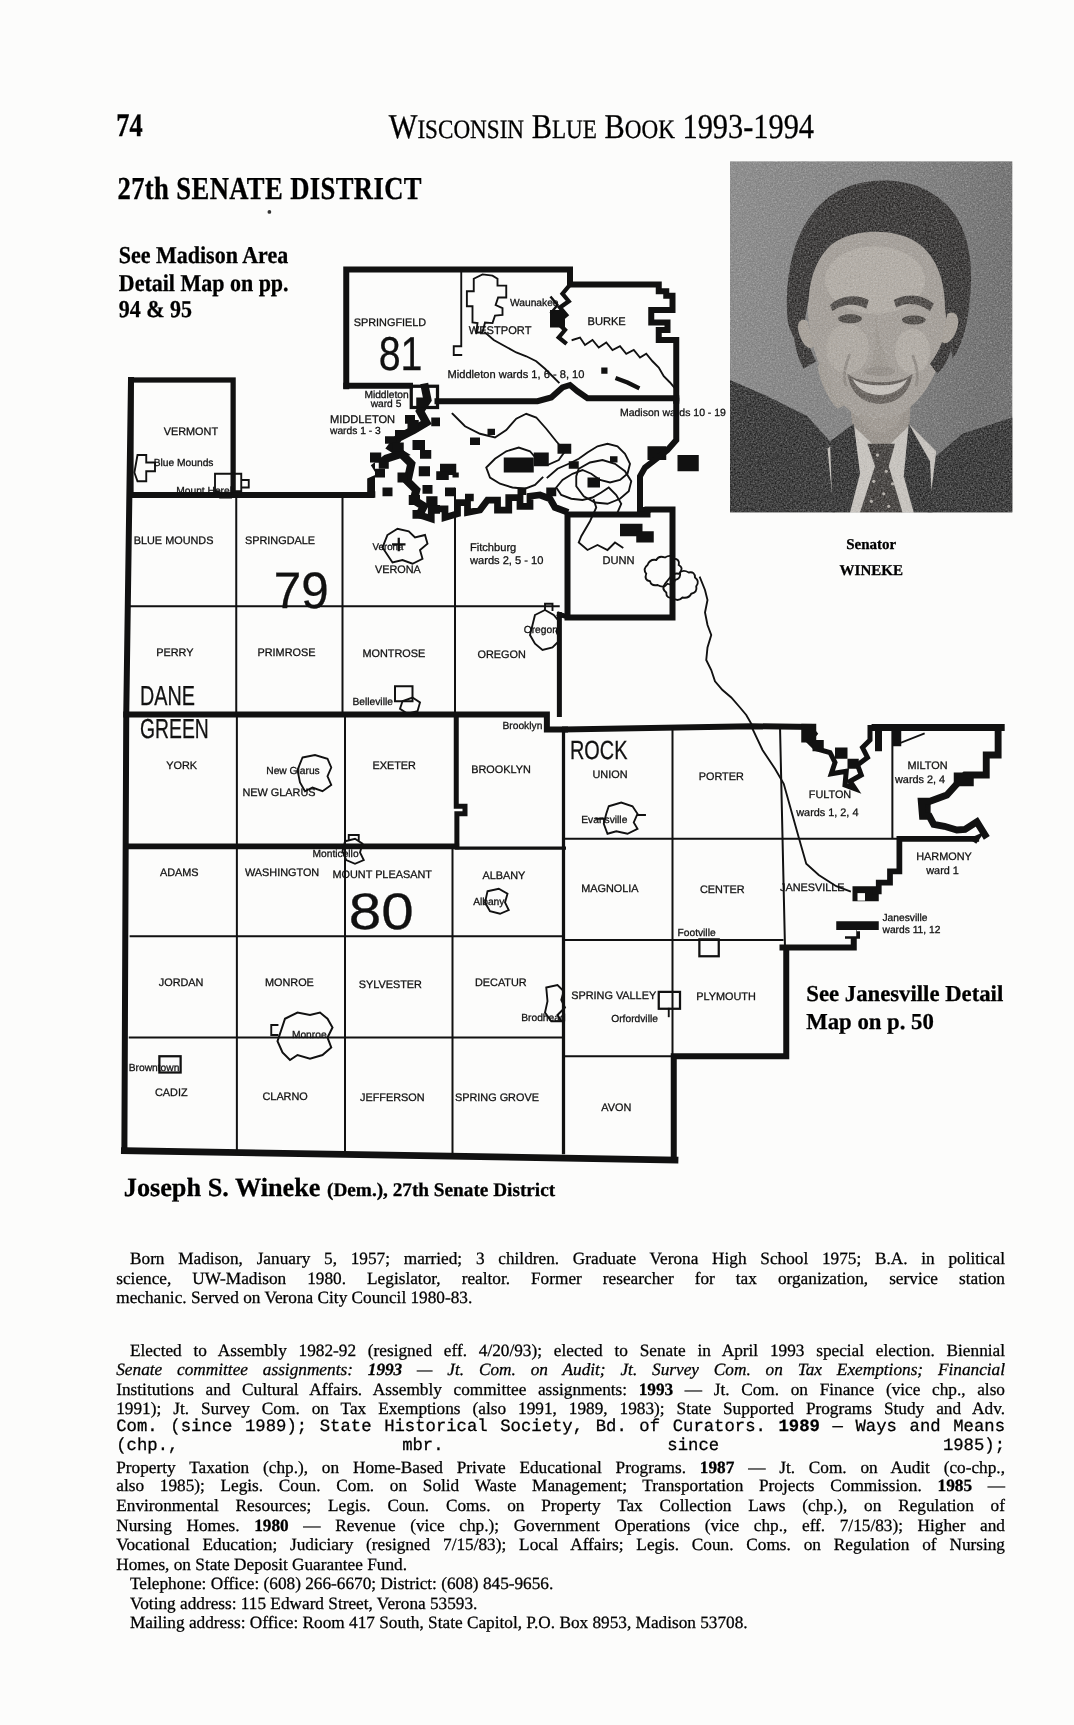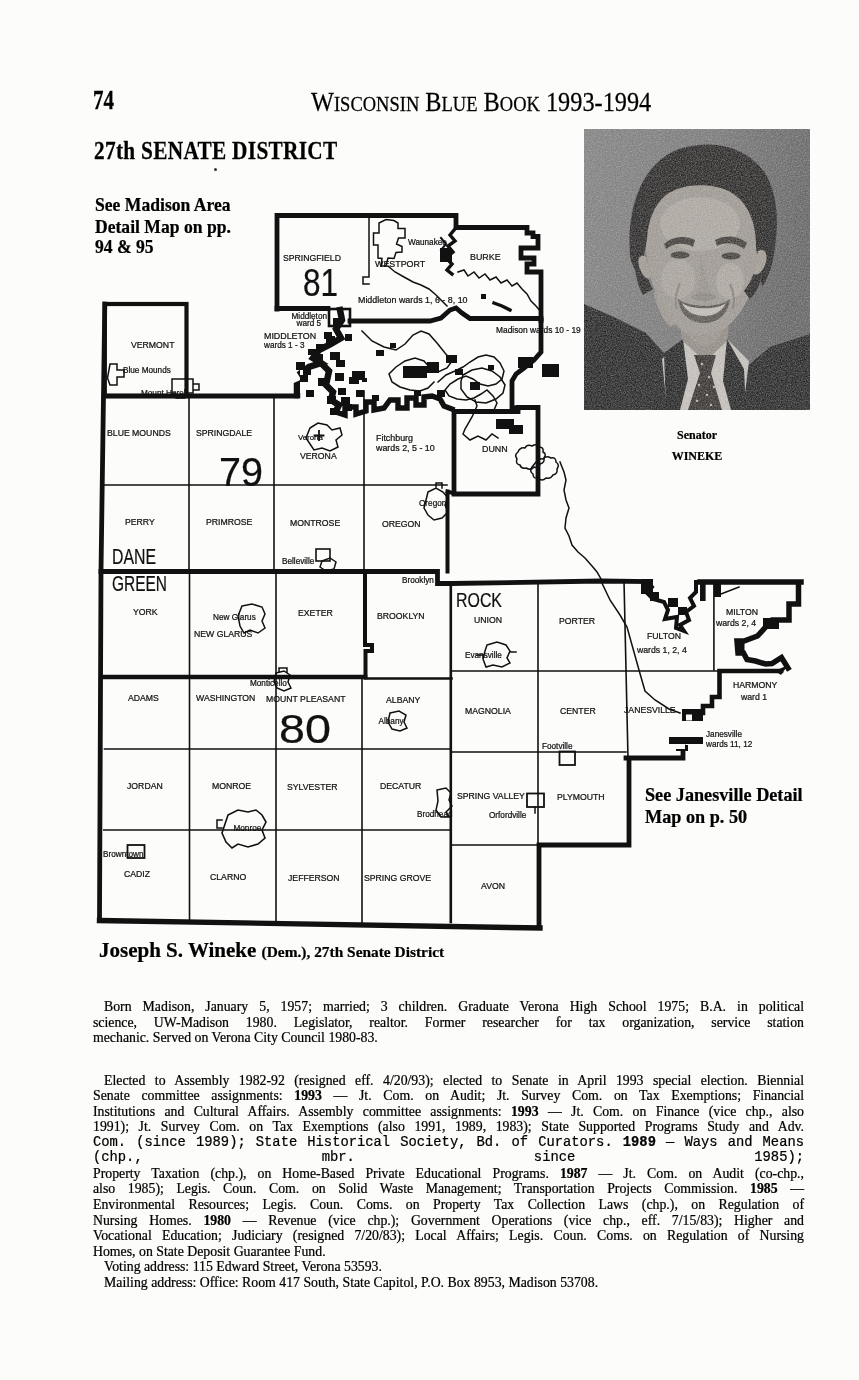--- a/index.html
+++ b/index.html
@@ -479,25 +479,26 @@
   </svg>
 
 <div class="abs" style="left:99px;top:938px;font-size:15.4px;font-weight:bold;">
 <span style="font-size:21px;">Joseph S. Wineke </span>(Dem.), 27th Senate District</div>
 
 <div class="abs" style="left:93px;top:999px;width:711px;font-size:13.8px;line-height:15.55px;">
 <div style="padding-left:11px;text-align:justify;text-align-last:justify;">Born Madison, January 5, 1957; married; 3 children.  Graduate Verona High School 1975; B.A. in political</div>
 <div style="text-align:justify;text-align-last:justify;">science, UW-Madison 1980.  Legislator, realtor.  Former researcher for tax organization, service station</div>
 <div style="">mechanic.  Served on Verona City Council 1980-83.</div>
 <div style="padding-left:11px;text-align:justify;text-align-last:justify;margin-top:27px;">Elected to Assembly 1982-92 (resigned eff. 4/20/93); elected to Senate in April 1993 special election.  Biennial</div>
-<div style="text-align:justify;text-align-last:justify;">Senate committee assignments: <b>1993</b> — Jt. Com. on Audit; Jt. Survey Com. on Tax Exemptions; Financial</div>
+<div style="text-align:justify;text-align-last:justify;font-style:italic;">Senate committee assignments: <b>1993</b> — Jt. Com. on Audit; Jt. Survey Com. on Tax Exemptions; Financial</div>
 <div style="text-align:justify;text-align-last:justify;">Institutions and Cultural Affairs. Assembly committee assignments: <b>1993</b> — Jt. Com. on Finance (vice chp., also</div>
 <div style="text-align:justify;text-align-last:justify;">1991); Jt. Survey Com. on Tax Exemptions (also 1991, 1989, 1983); State Supported Programs Study and Adv.</div>
 <div style="text-align:justify;text-align-last:justify;font-family:Liberation Mono, monospace;">Com. (since 1989); State Historical Society, Bd. of Curators.  <b>1989</b> — Ways and Means (chp., mbr. since 1985);</div>
 <div style="text-align:justify;text-align-last:justify;">Property Taxation (chp.), on Home-Based Private Educational Programs.  <b>1987</b> — Jt. Com. on Audit (co-chp.,</div>
 <div style="text-align:justify;text-align-last:justify;">also 1985); Legis. Coun. Com. on Solid Waste Management; Transportation Projects Commission.  <b>1985</b> —</div>
 <div style="text-align:justify;text-align-last:justify;">Environmental Resources; Legis. Coun. Coms. on Property Tax Collection Laws (chp.), on Regulation of</div>
 <div style="text-align:justify;text-align-last:justify;">Nursing Homes.  <b>1980</b> — Revenue (vice chp.); Government Operations (vice chp., eff. 7/15/83); Higher and</div>
-<div style="text-align:justify;text-align-last:justify;">Vocational Education; Judiciary (resigned 7/20/83); Local Affairs; Legis. Coun. Coms. on Regulation of Nursing</div>
+<div style="text-align:justify;text-align-last:justify;">Vocational Education; Judiciary (resigned 7/15/83); Local Affairs; Legis. Coun. Coms. on Regulation of Nursing</div>
 <div style="">Homes, on State Deposit Guarantee Fund.</div>
+<div style="padding-left:11px;">Telephone: Office: (608) 266-6670; District: (608) 845-9656.</div>
 <div style="padding-left:11px;">Voting address: 115 Edward Street, Verona 53593.</div>
 <div style="padding-left:11px;">Mailing address: Office: Room 417 South, State Capitol, P.O. Box 8953, Madison 53708.</div>
 </div>
 
 </body></html>

